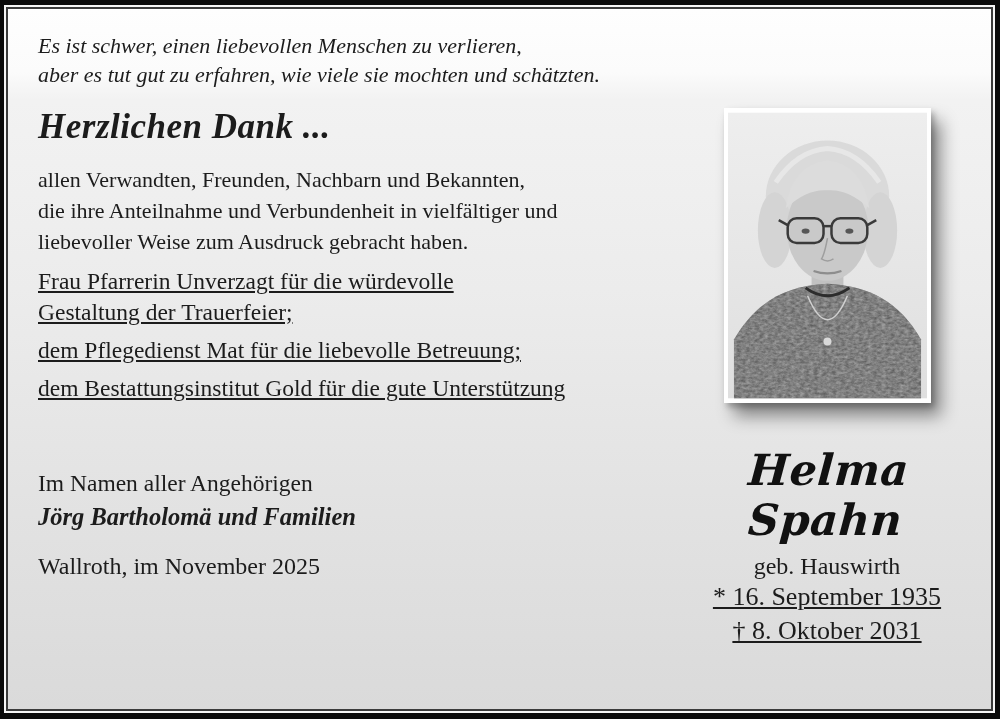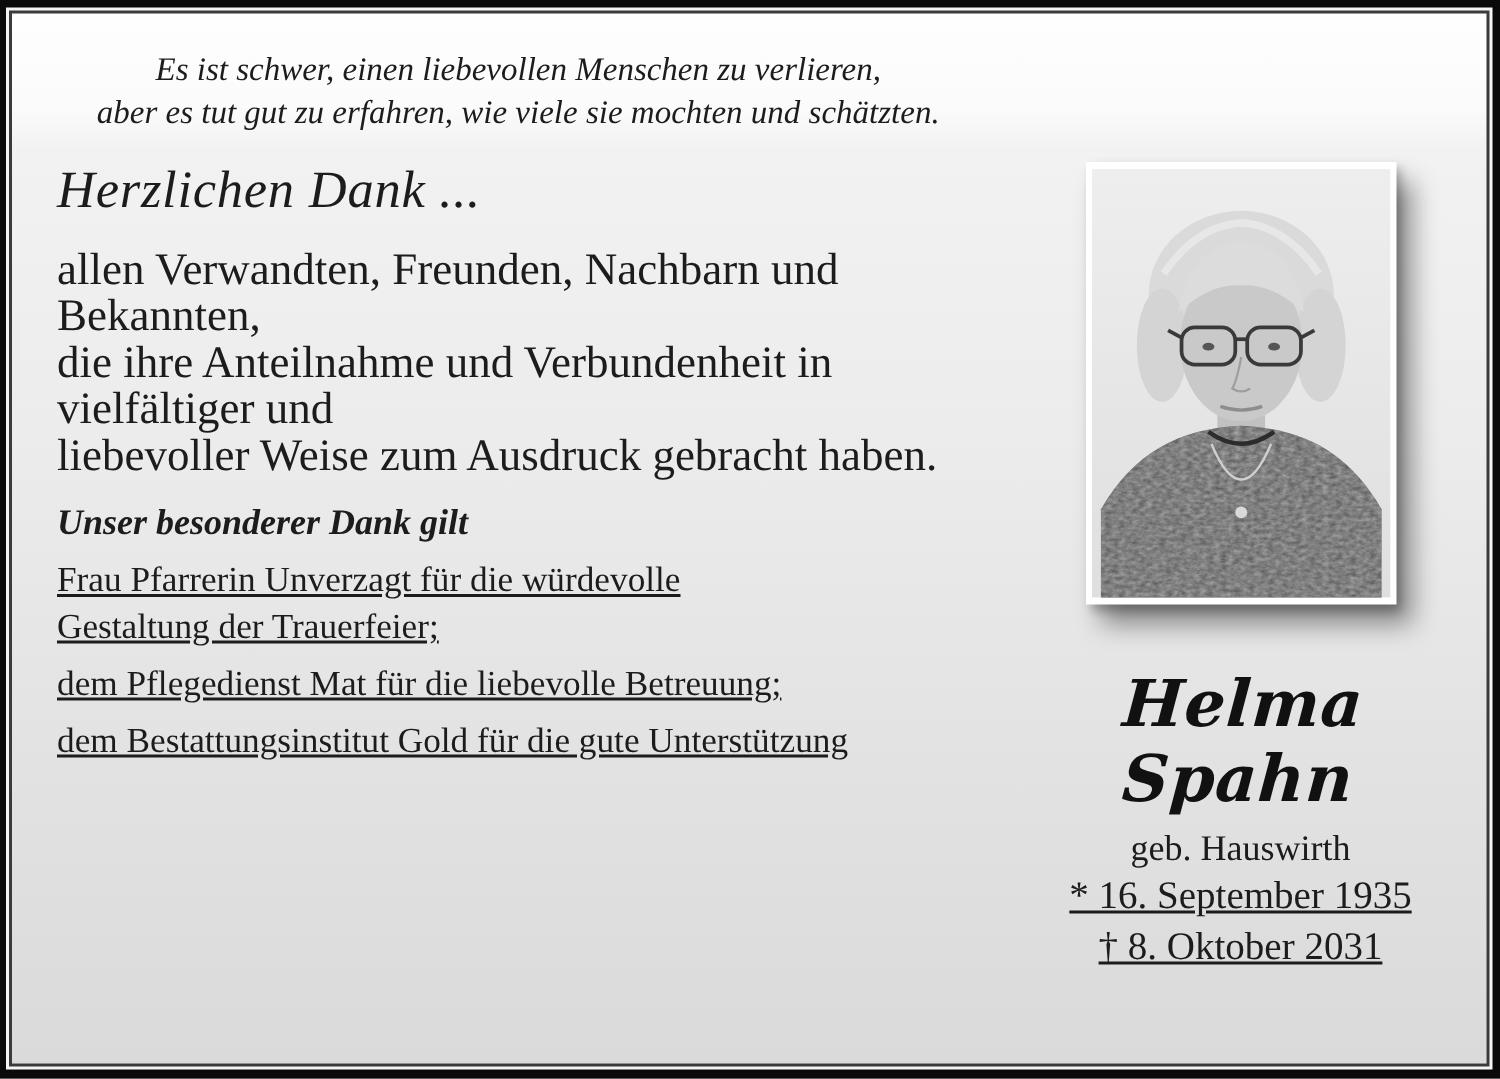--- a/index.html
+++ b/index.html
@@ -27,37 +27,37 @@
     background: linear-gradient(180deg, #fefefe 0%, #fbfbfb 9%, #f2f2f2 13%, #ececec 40%, #e2e2e2 72%, #dadada 100%);
     display: flex;
     overflow: hidden;
   }
 
   
   .left-col { width: 655px; padding: 22px 0 0 30px; }
 
   .intro {
     width: 615px;
-    text-align: center;
+    text-align: left;
     font-style: italic;
     font-size: 22px;
     line-height: 1.32;
   }
 
   .heading {
     margin-top: 18px;
     font-size: 35px;
-    font-weight: normal;
+    font-weight: bold;
     font-style: italic;
     letter-spacing: 0.5px;
   }
 
   .para {
     margin-top: 17px;
-    font-size: 30px;
+    font-size: 22px;
     line-height: 31px;
   }
 
   .special-heading {
     margin-top: 17px;
     font-size: 24px;
     font-weight: bold;
     font-style: italic;
   }
 
@@ -121,38 +121,42 @@
         </div>
 
         <div class="heading">Herzlichen Dank ...</div>
 
         <div class="para">
           <div>allen Verwandten, Freunden, Nachbarn und Bekannten,</div>
           <div>die ihre Anteilnahme und Verbundenheit in vielfältiger und</div>
           <div>liebevoller Weise zum Ausdruck gebracht haben.</div>
         </div>
 
-        <div class="special-heading">Unser besonderer Dank gilt</div>
 
         <div class="thanks">
           <p class="thanks-item">
             <span>Frau Pfarrerin Unverzagt für die würdevolle</span><br>
             <span>Gestaltung der Trauerfeier;</span>
           </p>
           <p class="thanks-item">
             <span>dem Pflegedienst Mat für die liebevolle Betreuung;</span>
           </p>
           <p class="thanks-item">
             <span>dem Bestattungsinstitut Gold für die gute Unterstützung</span>
           </p>
           <p class="thanks-item">
             <br>
           </p>
         </div>
 
+        <div class="closing">
+          <div class="closing-line">Im Namen aller Angehörigen</div>
+          <div class="closing-family">Jörg Bartholomä und Familien</div>
+          <div class="closing-place">Wallroth, im November 2025</div>
+        </div>
 
       </div>
 
       <div class="right-col">
 
         <div class="photo">
           <svg width="199" height="287" viewBox="0 0 200 287" role="img">
             <defs>
               <linearGradient id="bgph" x1="0" y1="0" x2="0" y2="1">
                 <stop offset="0" stop-color="#eeeeee"></stop>

